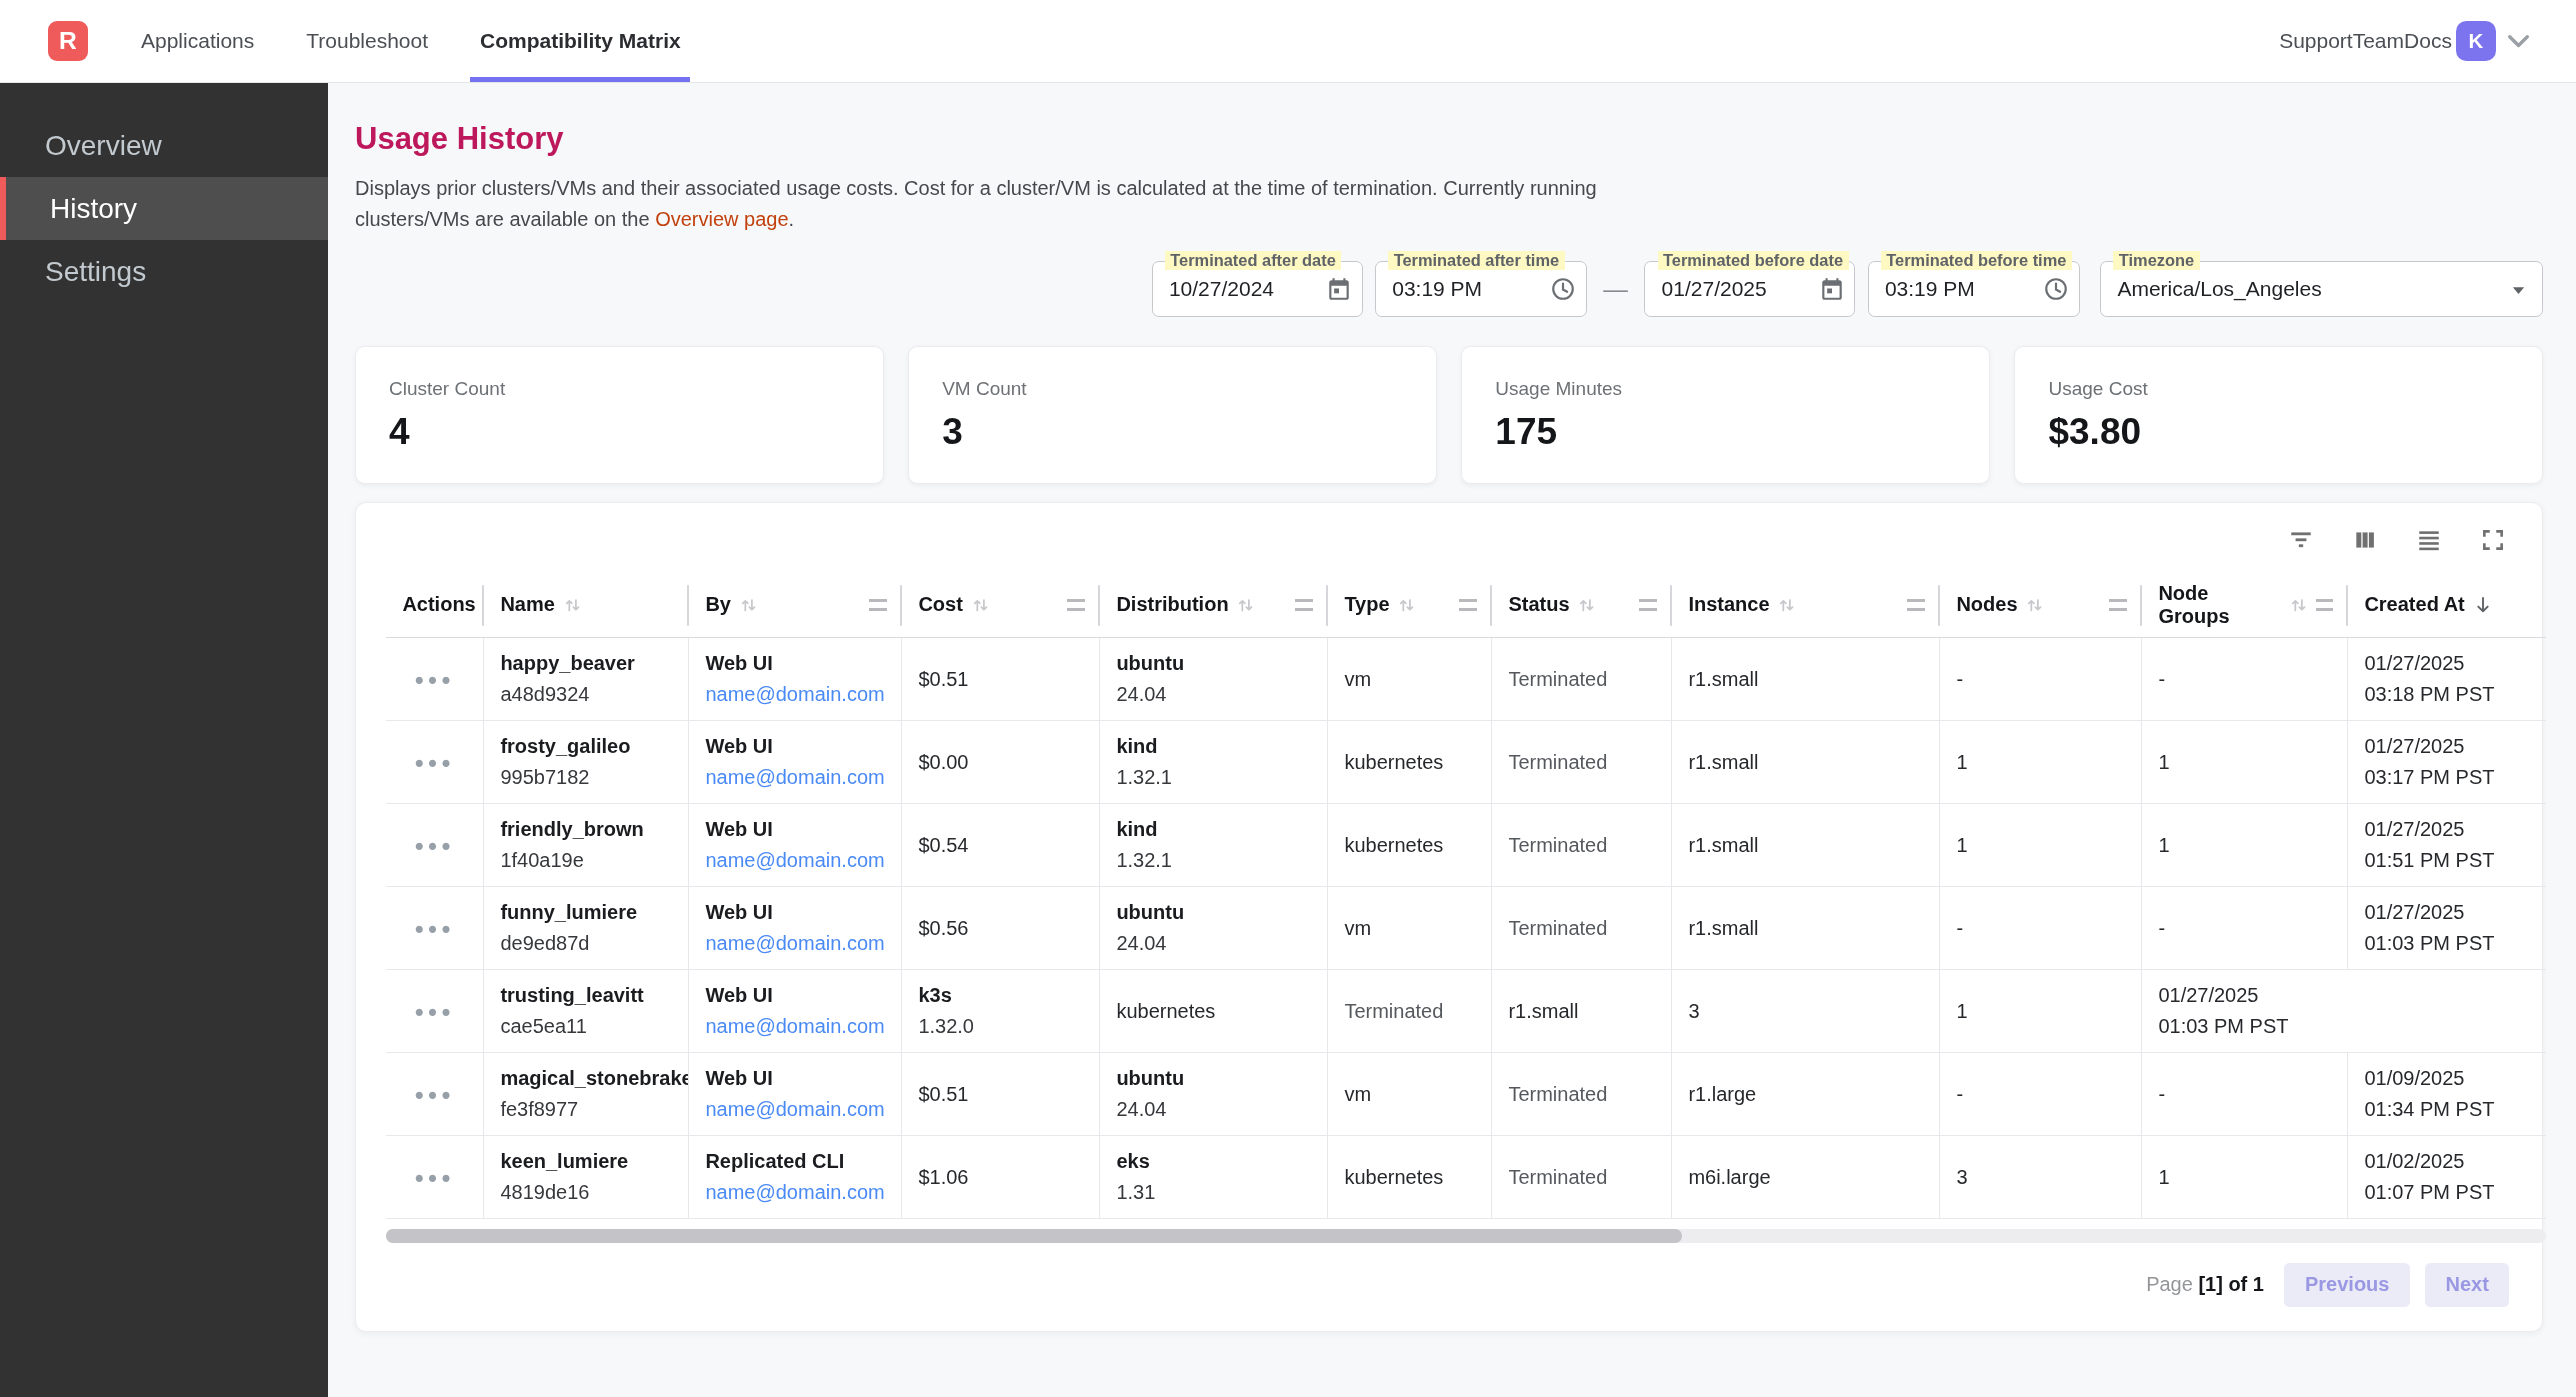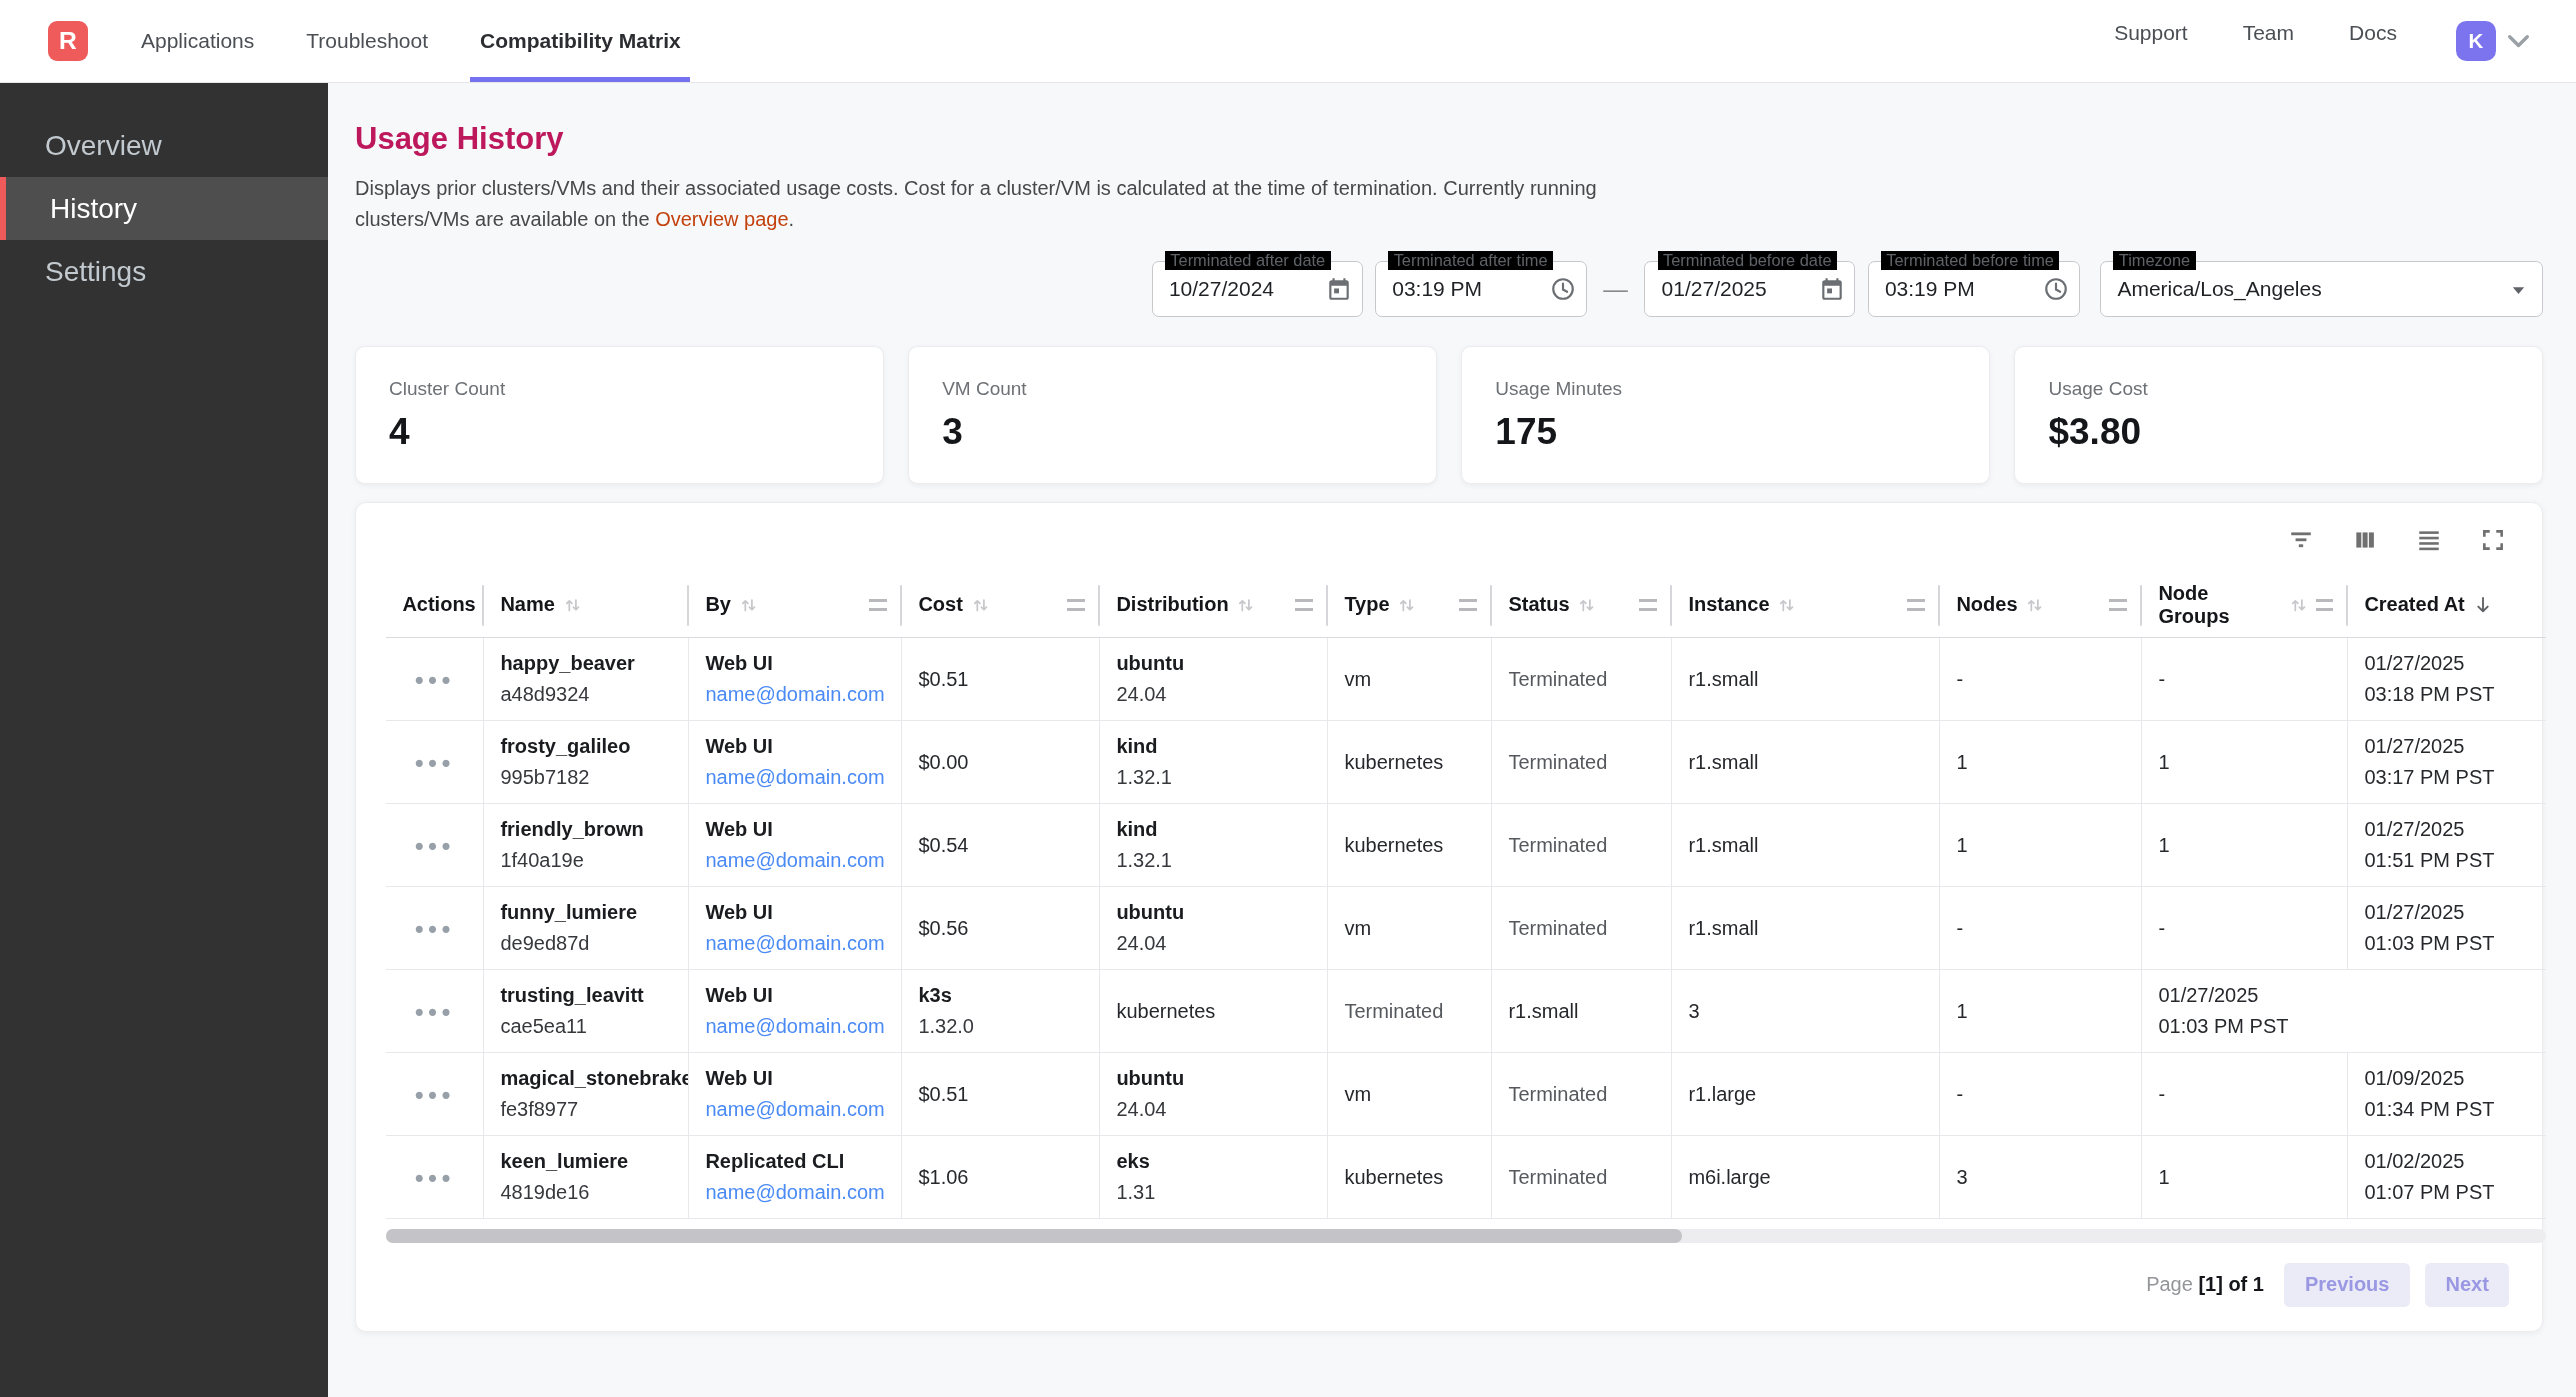--- a/index.html
+++ b/index.html
@@ -12,21 +12,21 @@
   .logo { width:40px; height:40px; background:#ef5a5a; border-radius:9px;
     display:flex; align-items:center; justify-content:center;
     color:#fff; font-size:24.6px; font-weight:700; flex:0 0 auto; }
   .navitems { display:flex; height:100%; margin-left:53px; gap:52px; }
   .navitem { display:flex; align-items:center; height:100%; position:relative;
     font-size:21px; color:#4b4f54; cursor:pointer; }
   .navitem.active { color:#2b2d31; font-weight:700; }
   .navitem.active::after { content:""; position:absolute; left:-9.6px; right:-9.6px;
     bottom:0; height:5.5px; background:#7472f1; }
   .navspacer { flex:1; }
-  .navright { display:flex; align-items:flex-start; gap:55px; }
+  .navright { display:flex; align-items:center; }
   .navlink { font-size:21px; color:#4b4f54; cursor:pointer; }
   .acct { display:flex; align-items:center; gap:11px; margin-left:4.1px; }
   .avatar { width:40px; height:40px; border-radius:10.3px; background:#7b74ee;
     color:#fff; font-size:20.5px; font-weight:600; display:flex; align-items:center; justify-content:center; }
 
   
   .shell { display:flex; height:1314px; }
   .sidebar { width:328px; background:#323232; padding-top:31px; flex:0 0 auto; }
   .sideitem { height:63px; display:flex; align-items:center; padding-left:45px;
     font-size:28px; color:#c2cad0; cursor:pointer; }
@@ -38,22 +38,22 @@
   
   .pagetitle { margin-top:38px; font-size:31px; font-weight:700; color:#be185d; }
   .pagedesc { margin-top:16.4px; font-size:20px; line-height:1.55; color:#46484c; max-width:1333px; }
   .pagedesc a { color:#c2410c; text-decoration:none; cursor:pointer; }
 
   
   .filters { margin-top:26px; display:flex; justify-content:flex-end; align-items:center; }
   .field { position:relative; height:56px; border:1.4px solid #c6c8cc; border-radius:6.8px;
     background:#fff; display:flex; align-items:center; padding:0 9.6px 0 16.4px; }
   .field + .field { margin-left:12.3px; }
-  .flabel { position:absolute; top:-11px; left:12.3px; background:#000000;
-    padding:0 5.5px; font-size:16.4px; color:#5f6368; white-space:nowrap; }
+  .flabel { position:absolute; top:-11px; left:12.3px; background:#fef9c3;
+    padding:0 5.5px; font-size:16.4px; color:#5f6368; white-space:nowrap;font-weight:bold; }
   .fvalue { font-size:21px; color:#1f2125; flex:1; white-space:nowrap; }
   .w-date { width:211px; } .w-time { width:212px; } .w-tz { width:443px; }
   .fdash { font-size:24.6px; color:#8a8a8e; margin:0 16.4px; }
   .ficon { flex:0 0 auto; display:flex; align-items:center; justify-content:center; }
 
   
   .stats { margin-top:29px; display:flex; gap:24.6px; }
   .statcard { flex:1; height:138px; background:#fff; border-radius:9.6px;
     border:0.7px solid #ececef; box-shadow:0 1.4px 5.5px rgba(16,24,40,.05); padding:31px 33px; }
   .statlabel { font-size:19px; color:#6d7175; }

